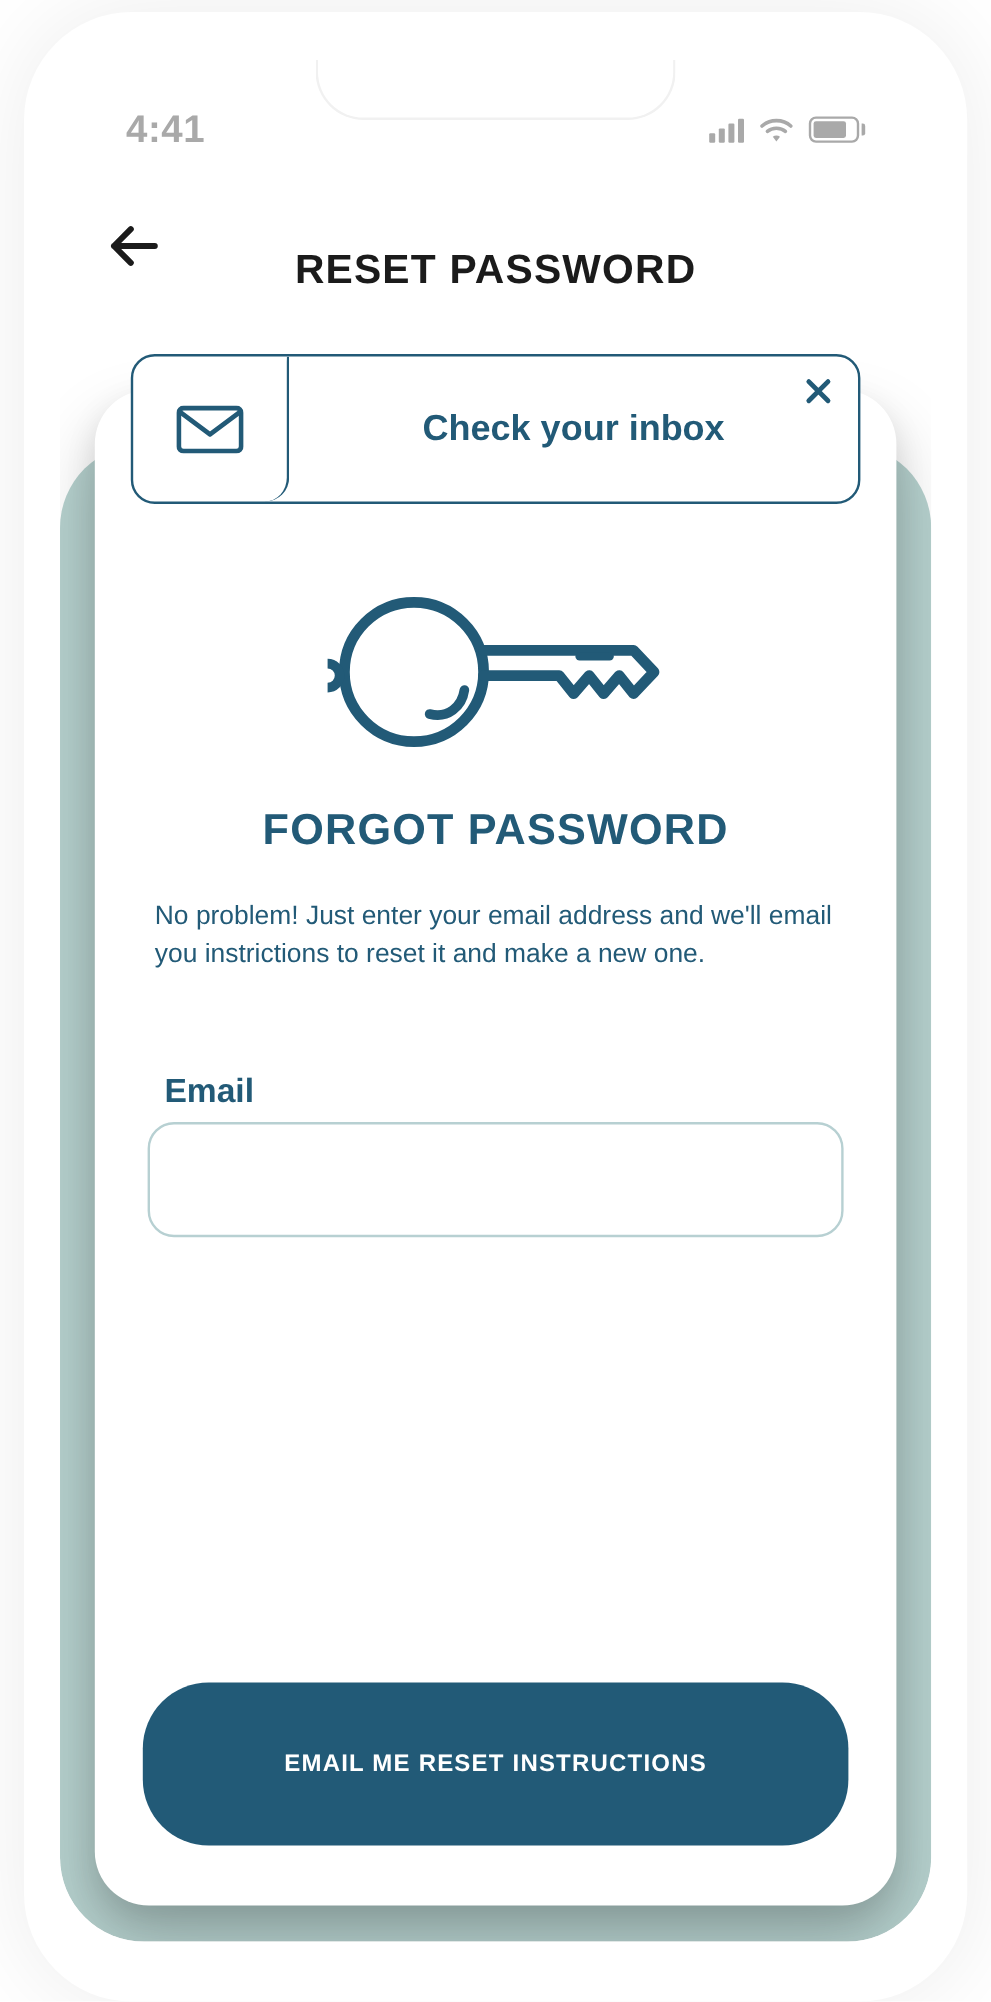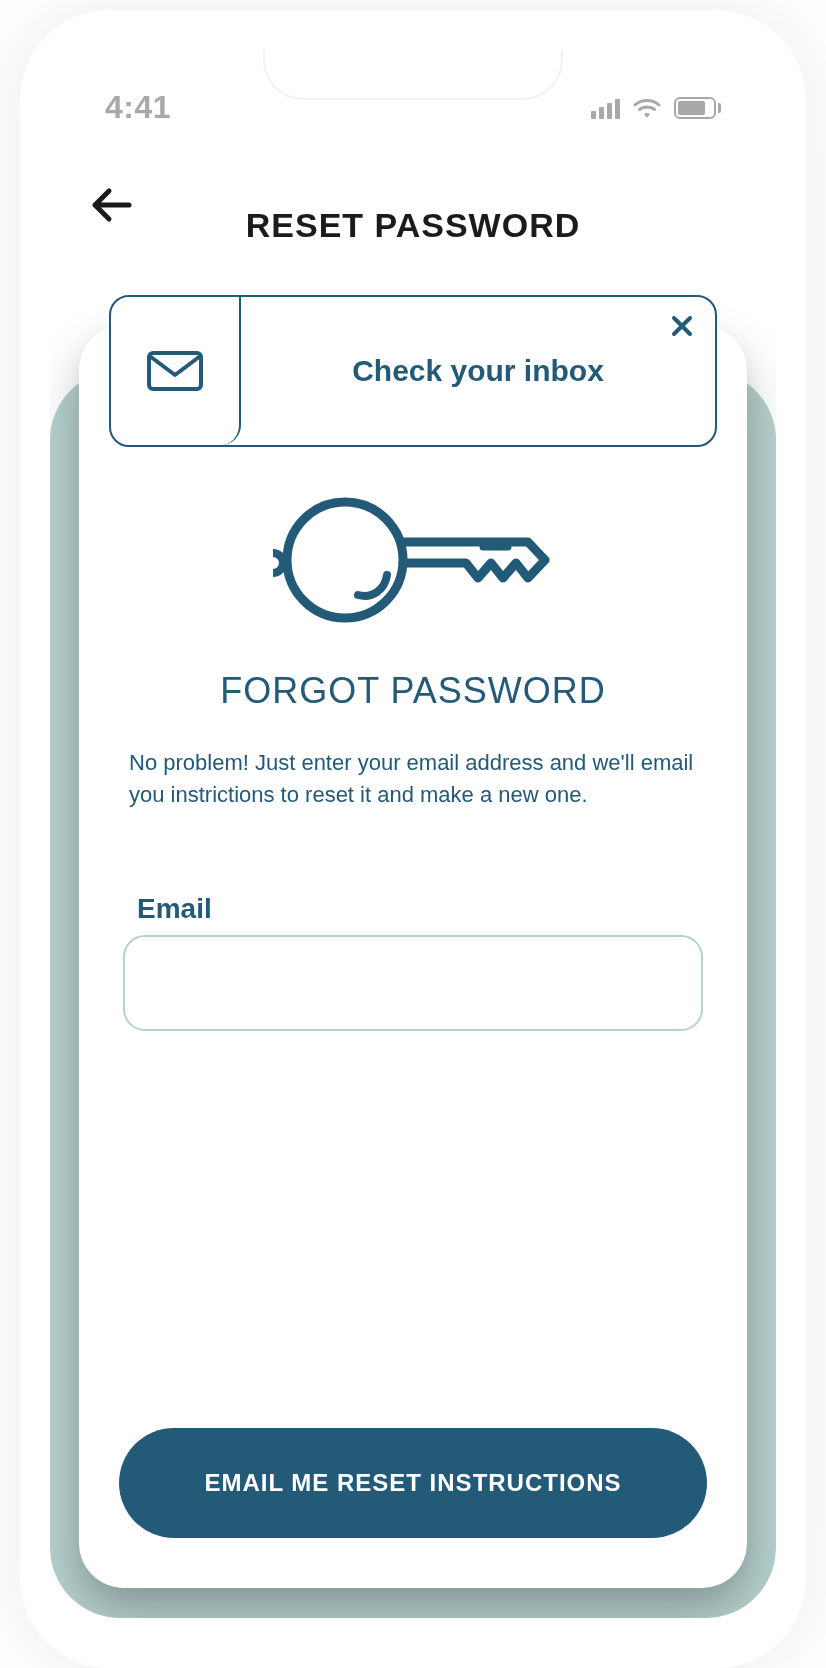--- a/index.html
+++ b/index.html
@@ -132,21 +132,21 @@
     border-radius:45px;
     box-shadow:0 30px 60px rgba(0,0,0,.20),0 10px 25px rgba(0,0,0,.10);
     padding:40px 40px 50px 40px;
     display:flex;
     flex-direction:column;
   }
   
   .toast{
     position:absolute;
     left:30px;right:30px;top:-30px;
-    height:152px;
+    height:125px;
     background:#FFFFFF;
     border:2px solid var(--teal);
     border-radius:20px;
     display:flex;
     align-items:stretch;
     z-index:10;
   }
   .toast-icon-box{
     width:130px;
     border-right:2px solid var(--teal);
@@ -171,21 +171,21 @@
   
   .key-illus{
     margin-top:120px;
     display:flex;justify-content:center;
   }
   
   .section-heading{
     margin-top:35px;
     text-align:center;
     font-size:36px;
-    font-weight:400;
+    font-weight:700;
     letter-spacing:1px;
     color:var(--teal);
     font-family:"Arial Black","Helvetica Neue",sans-serif;
     font-stretch:condensed;
   }
   .section-desc{
     margin-top:35px;
     font-size:22px;
     line-height:1.45;
     color:var(--teal);
@@ -205,26 +205,26 @@
     border:2px solid #B7D0D2;
     border-radius:22px;
     font-size:28px;
     padding:0 24px;
     outline:none;
     color:var(--teal);
     background:#FFFFFF;
   }
   .spacer{flex:1;}
   .primary-btn{
-    height:110px;
+    height:136px;
     background:var(--teal);
     color:#FFFFFF;
     border:none;
     border-radius:55px;
-    font-size:24px;
+    font-size:20px;
     font-weight:800;
     letter-spacing:1px;
     cursor:pointer;
     font-family:"Arial Black","Helvetica Neue",sans-serif;
     font-stretch:condensed;
   }
 </style>
 </head>
 <body>
 

